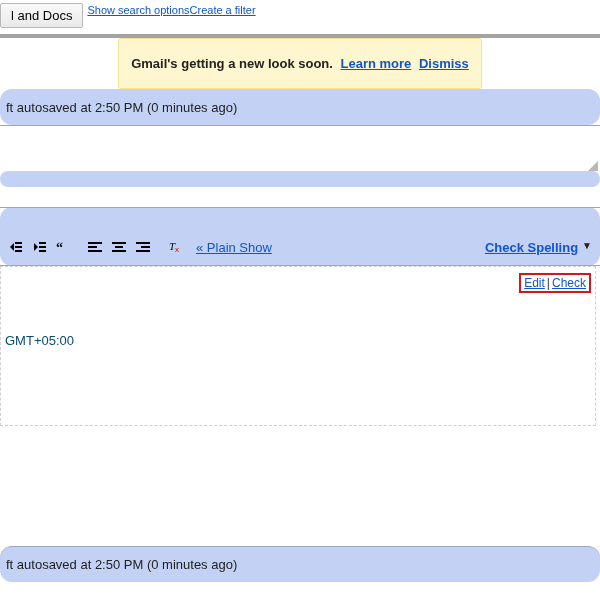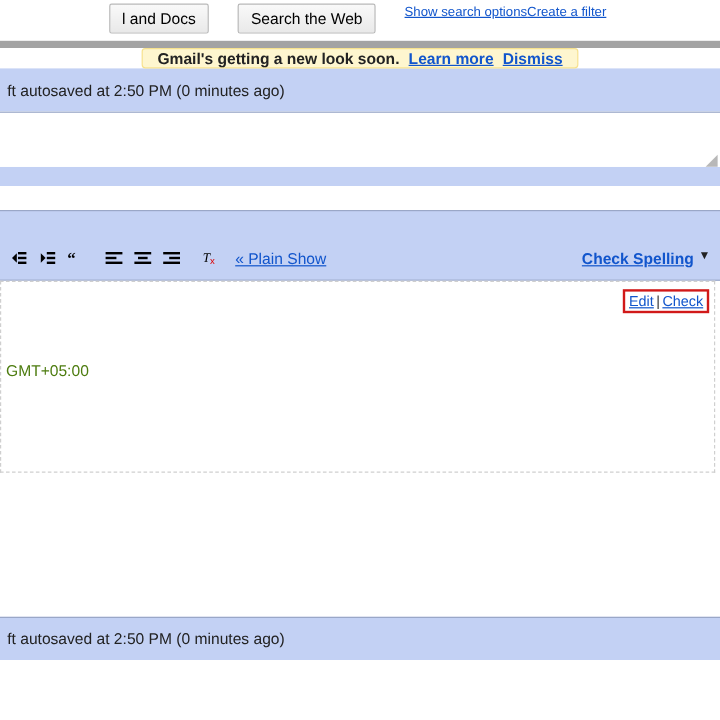--- a/index.html
+++ b/index.html
@@ -1,29 +1,29 @@
 <!DOCTYPE html>
 <html><head>
 <meta charset="utf-8">
 <style>
   * { box-sizing: border-box; }
   html, body { margin: 0; padding: 0; width: 600px; height: 600px; overflow: hidden; font-family: Arial, Helvetica, sans-serif; font-size: 13px; color: #222; background: #fff; }
   a { color: #1a0dab; }
   .link-blue { color: #1155cc; text-decoration: underline; cursor: pointer; }
   .bold { font-weight: bold; }
 
-  .search-bar { display: flex; align-items: flex-start; gap: 24px; padding: 3px 4px 6px 0; border-bottom: 6px solid #a3a3a3; justify-content: center; }
+  .search-bar { display: flex; align-items: flex-start; gap: 4px; padding: 3px 4px 6px 0; border-bottom: 4px solid #a3a3a3; }
   .btn { background: linear-gradient(#f9f9f9,#e9e9e9); border: 1px solid #b8b8b8; border-radius: 2px; padding: 4px 10px; font-size: 13px; cursor: pointer; white-space: nowrap; }
   .small-links { display: flex; font-size: 11px; line-height: 14px; }
 
   .notice { display: flex; justify-content: center; }
-  .notice-inner { background: #fef6cf; border: 1px solid #f7e28e; border-radius: 3px; padding: 0 12px; font-size: 13px; }
+  .notice-inner { background: #fef6cf; border: 1px solid #f7e28e; border-radius: 3px; padding: 17px 12px; font-size: 13px; }
   .notice-inner .link-blue { margin-left: 4px; }
 
-  .band { background: #c3d1f4; }
+  .band { background: #c3d1f4; border-radius: 12px; }
   .status-band { padding: 4px 6px; font-size: 13px; color: #222; }
   .status-band-tall { height: 36px; display:flex; align-items:center; }
 
   .textarea-band { background: #fff; height: 46px; border-top:1px solid #9aa7c7; position:relative; }
   .resize-handle { position:absolute; right:2px; bottom:0; width:12px; height:12px; }
   .resize-handle::before { content:""; position:absolute; right:0; bottom:0; width:0;height:0;border-left:10px solid transparent;border-bottom:10px solid #888; opacity:.6; }
 
   .blue-gap { height: 16px; }
   .white-gap { height: 20px; background:#fff; }
 
@@ -36,31 +36,30 @@
   .icon-btn svg { display:block; }
   .divider { width:6px; }
   .plain-link { margin-left:8px; }
   .right-tools { display:flex; align-items:flex-start; gap:4px; font-weight:bold; }
   .right-tools .tri { font-size:10px; }
 
   .compose-area { border:1px dashed #cfcfcf; border-top:1px dashed #cfcfcf; margin: 0 4px 0 0; height: 160px; position:relative; background:#fff; }
   .edit-delete-box { position:absolute; top:6px; right:4px; border:2px solid #d11919; padding:1px 3px; font-size:12px; }
   .edit-delete-box .link-blue { text-decoration: underline; }
   .pipe { color:#333; padding:0 2px; }
-  .tz-text { position:absolute; left:4px; top:66px; color:#4d7c0f; font-size:13px; }
+  .tz-text { position:absolute; left:4px; top:66px; color:#0c4a6e; font-size:13px; }
 
   .bottom-gap { height: 120px; background:#fff; }
   .bottom-status { border-top:1px solid #9aa7c7; }
 </style>
 </head>
 <body>
 
 <div class="search-bar">
   <button class="btn">l and Docs</button>
-  <button class="btn">Search the Web</button>
   <div class="small-links">
     <a class="link-blue">Show search options</a>
     <a class="link-blue">Create a filter</a>
   </div>
 </div>
 
 <div class="notice">
   <div class="notice-inner">
     <span class="bold">Gmail's getting a new look soon.</span>
     <a class="link-blue bold">Learn more</a>

